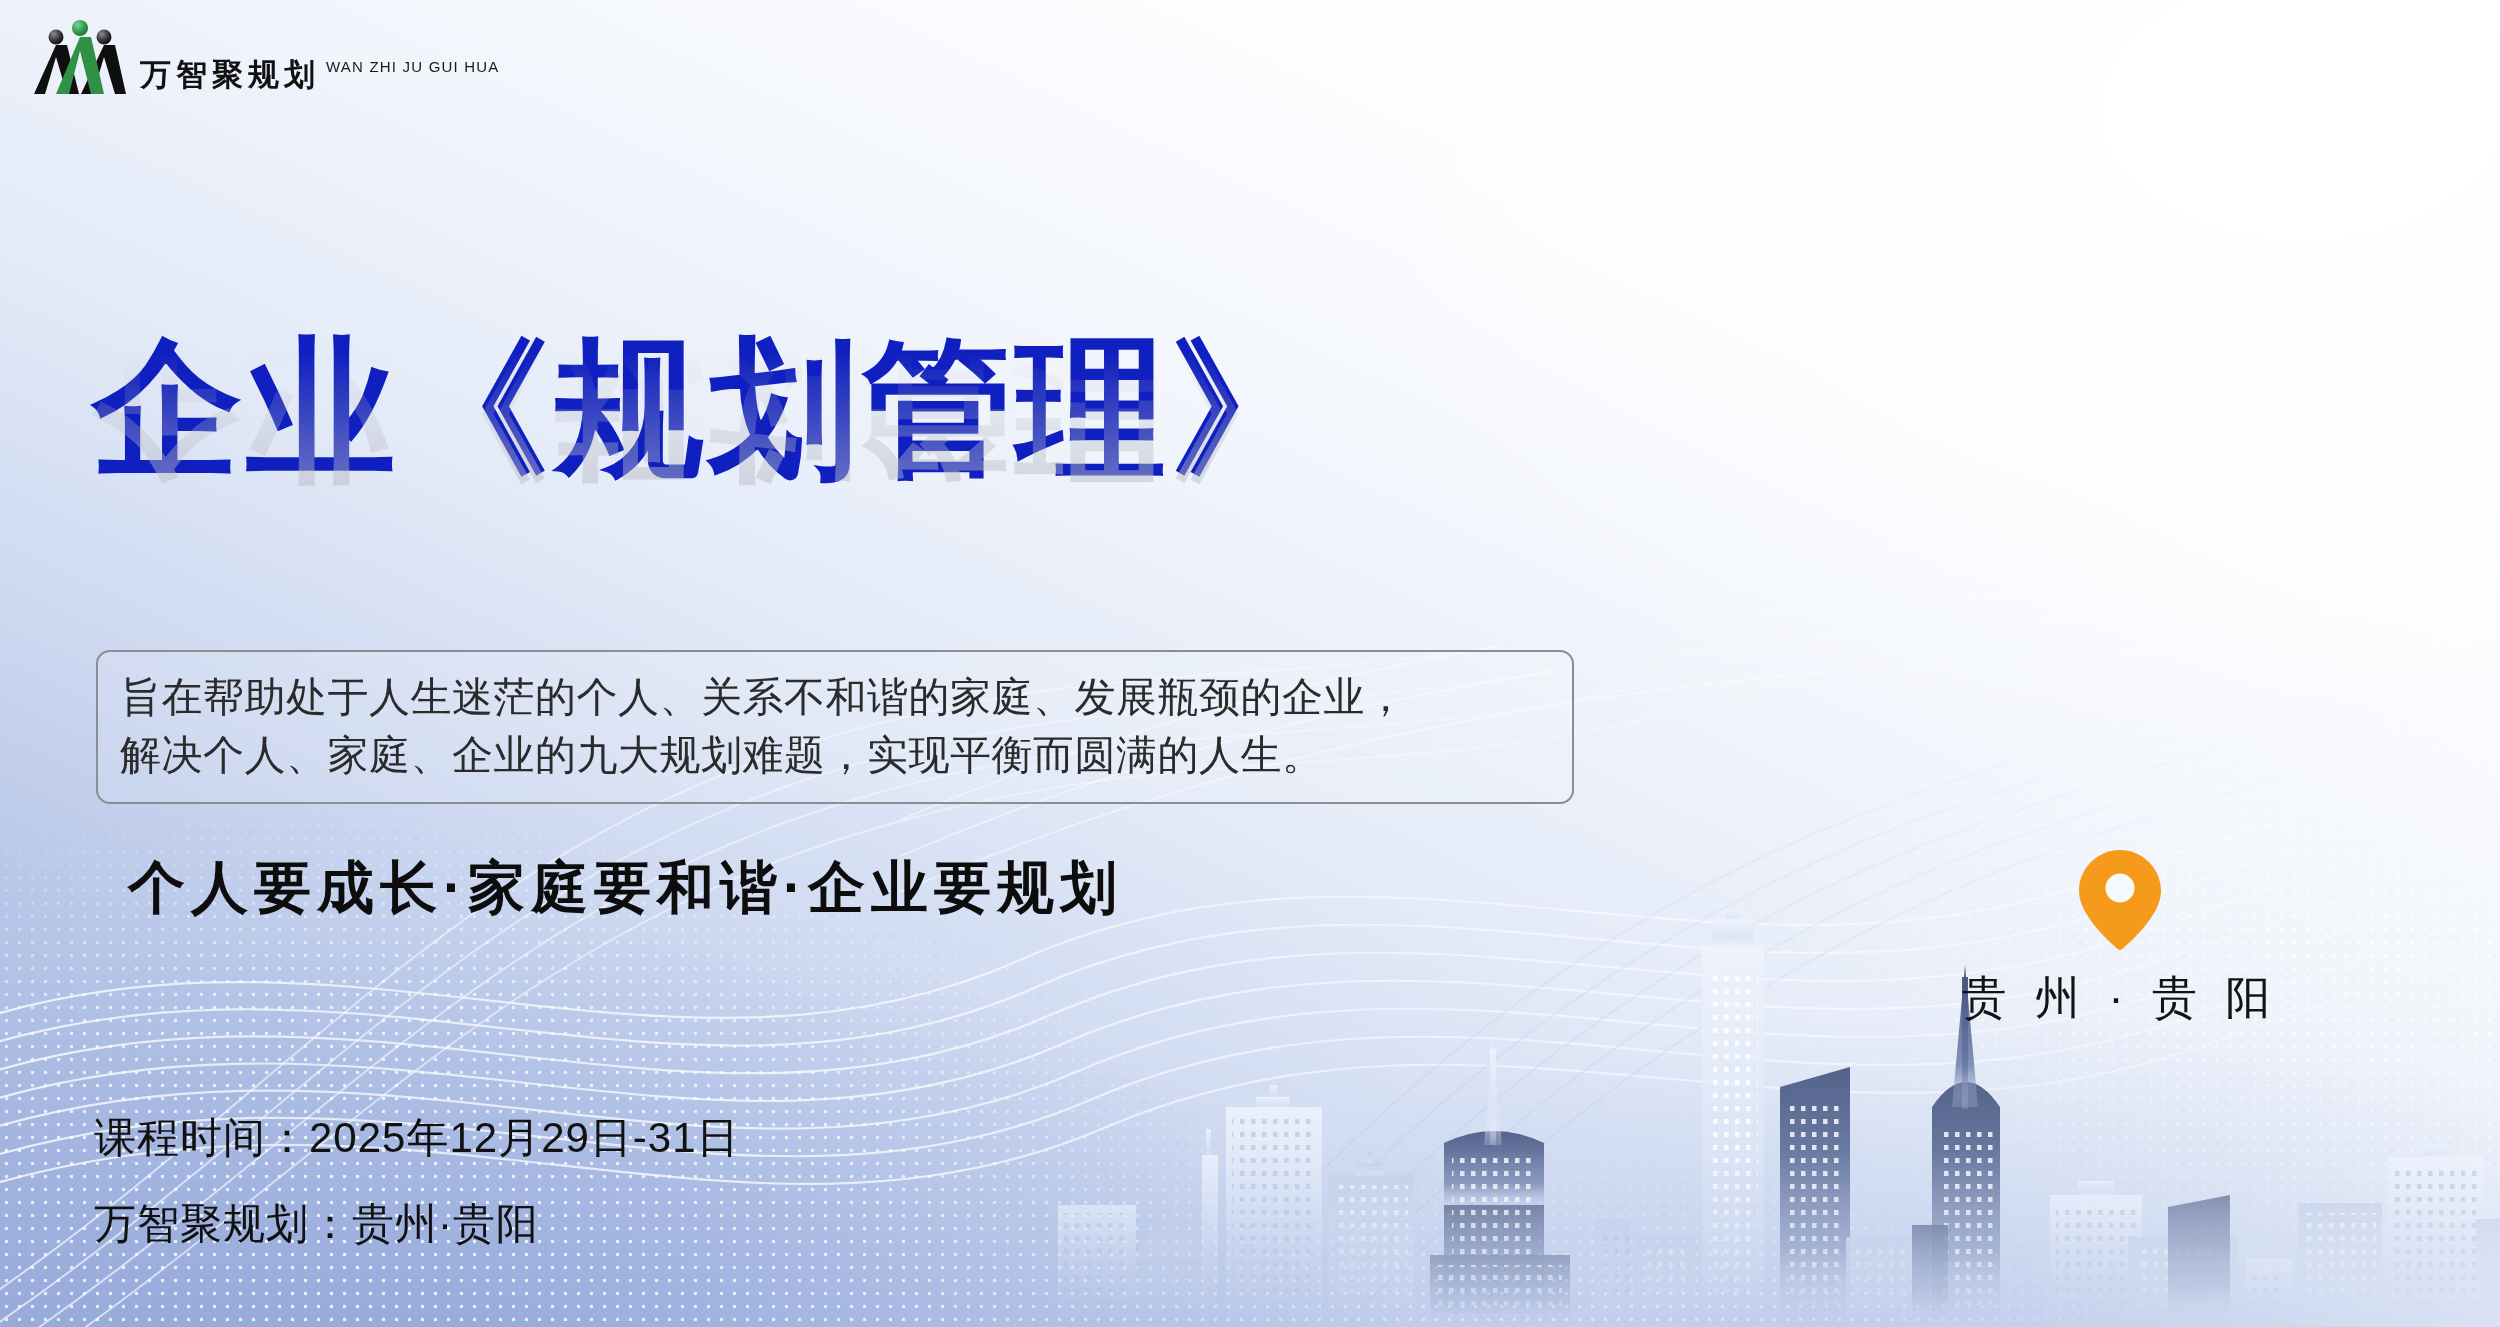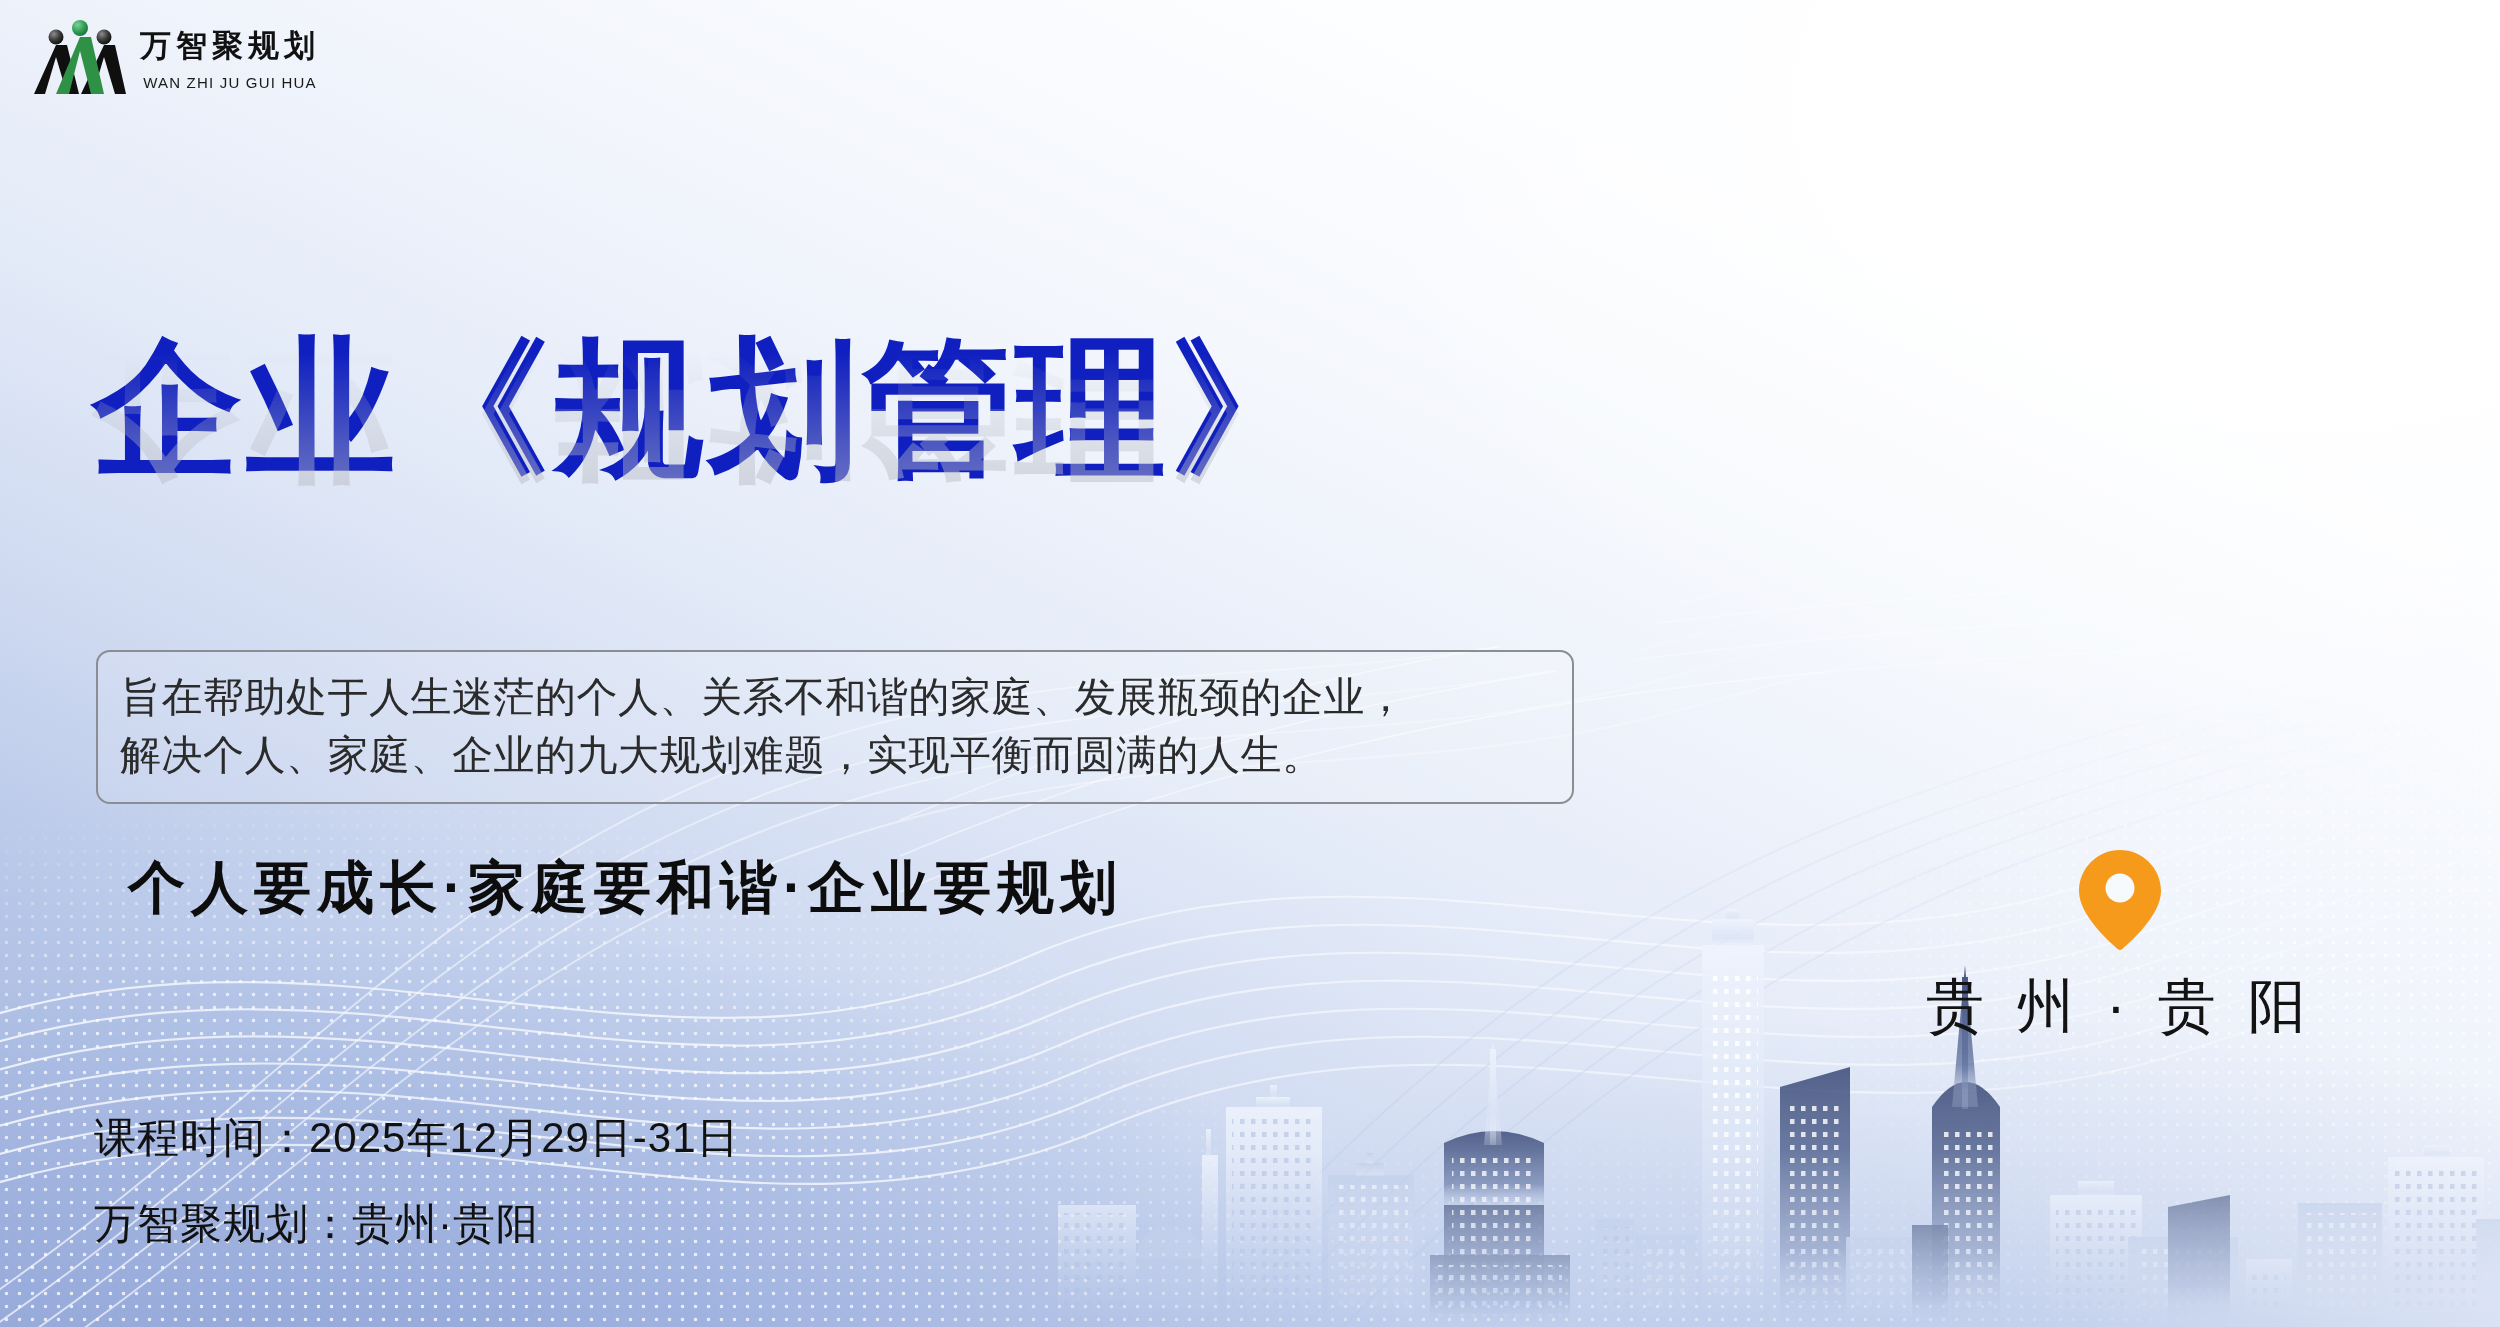--- a/index.html
+++ b/index.html
@@ -75,21 +75,21 @@
   
   #logo {
     position:absolute;
     left:34px; top:14px;
     display:flex;
     align-items:flex-end;
     gap:14px;
     z-index:30;
   }
   #logo-mark { width:92px; height:80px; display:block; }
-  .logo-text-col { display:flex; flex-direction:column; gap:14px; padding-bottom:4px;text-align:center; }
+  .logo-text-col { display:flex; flex-direction:row; gap:6px; padding-bottom:4px;text-align:center; }
   #logo-cn {
     font-family:"Liberation Serif", "DejaVu Serif", serif;
     font-size:31px; font-weight:700; color:#111;
     letter-spacing:5px; line-height:1;
   }
   #logo-en {
     font-family:"Liberation Sans", sans-serif;
     font-size:15px; font-weight:400; color:#1a1a1a;
     letter-spacing:1.2px; line-height:1;
   }
@@ -185,21 +185,21 @@
     width:320px;
     display:flex;
     flex-direction:column;
     align-items:center;
     z-index:25;
   }
   #pin-icon { width:82px; height:100px; display:block; }
   #location-text {
     margin-top:18px;
     font-family:"Liberation Sans", sans-serif;
-    font-size:58px;
+    font-size:45px;
     font-weight:500;
     color:#131313;
     letter-spacing:8px;
     white-space:nowrap;
   }
 </style>
 </head>
 <body>
 
 <div id="stage">

